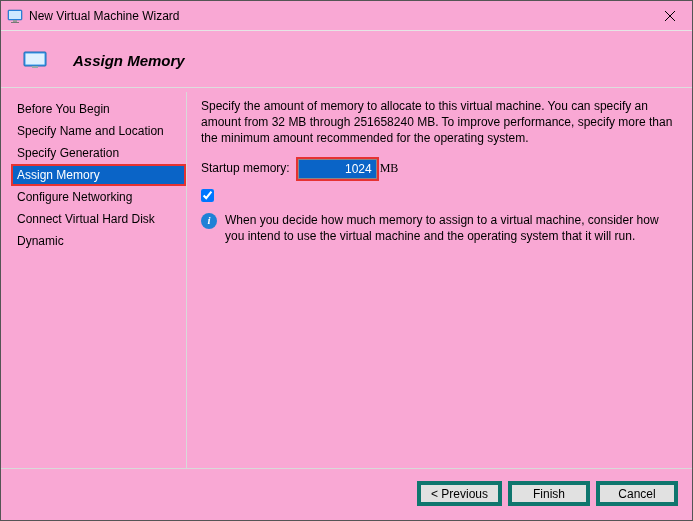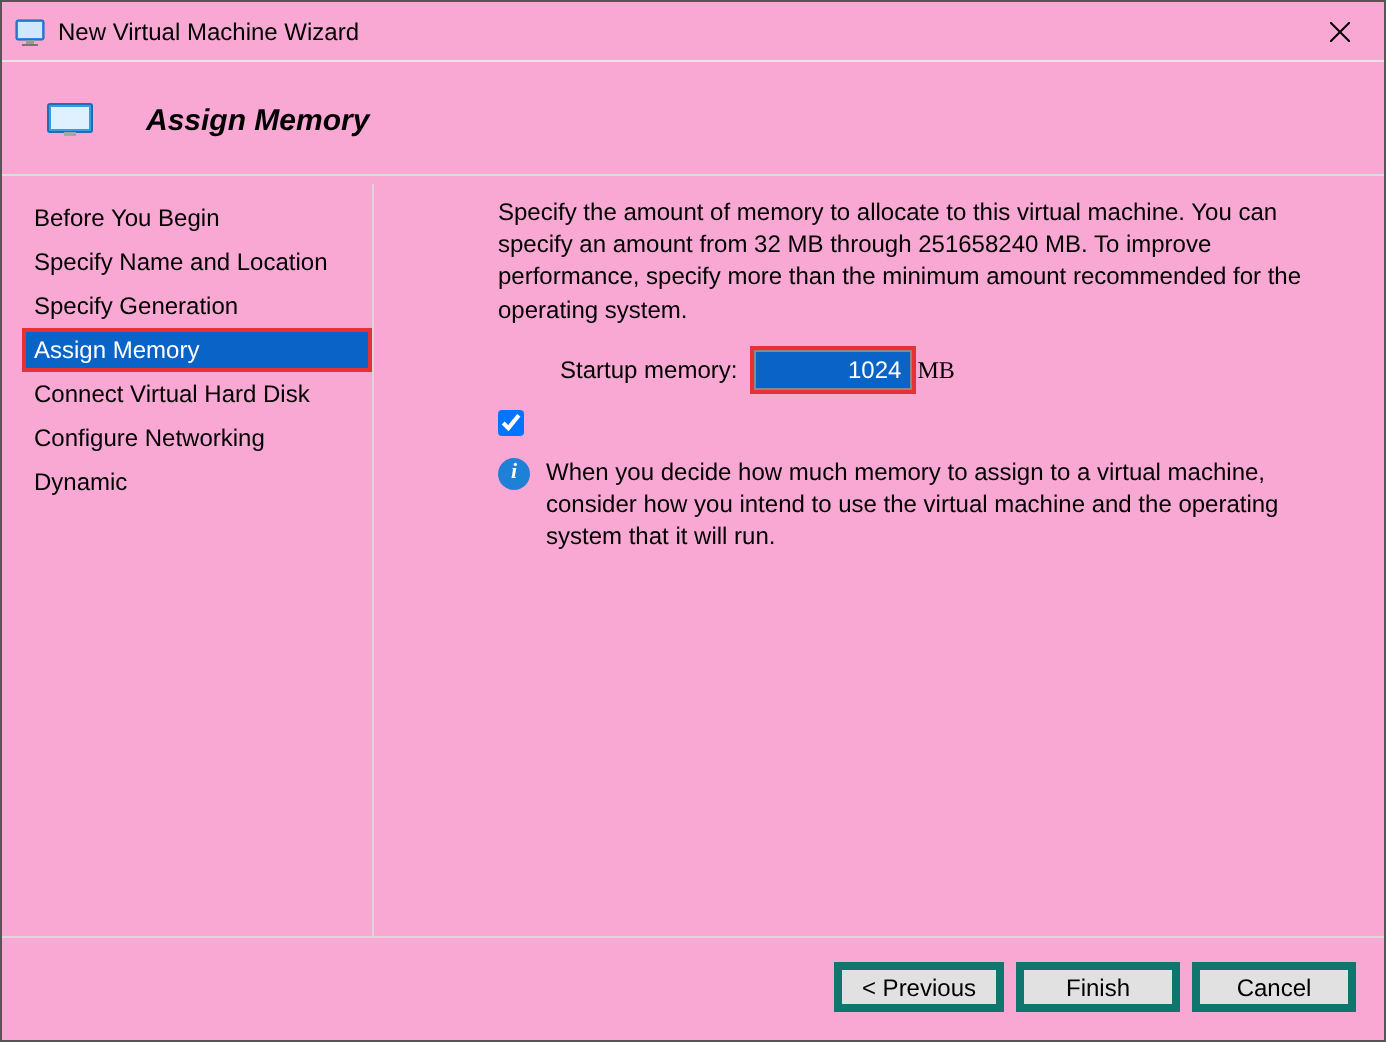--- a/index.html
+++ b/index.html
@@ -45,21 +45,20 @@
     align-items: center;
     padding: 20px 0 18px 22px;
   }
   .header .hdr-icon { width: 24px; height: 18px; margin-right: 26px; }
   .header-title { font-size: 15px; font-weight: bold; font-style: italic; color: #000; }
   .body {
     flex: 1;
     display: flex;
     padding: 4px 10px 0 10px;
     border-top: 1px solid #ddd;
-    gap: 48px;
   }
   .sidebar {
     width: 176px;
     padding-top: 6px;
     padding-bottom: 6px;
     border-right: 1px solid #d9d9d9;
   }
   .nav-item {
     padding: 4px 6px 4px 6px;
     font-size: 12px;
@@ -74,21 +73,21 @@
   }
   .nav-highlight { border: 2px solid #e63232; padding: 2px 4px 2px 4px; }
   .content {
     flex: 1;
     padding: 6px 4px 0 14px;
     font-size: 12px;
     line-height: 1.35;
   }
   .desc { margin-bottom: 10px; }
   .row { display: flex; align-items: center; margin-bottom: 8px; }
-  .row label { margin-right: 6px; margin-left: 31px; }
+  .row label { margin-right: 6px; }
   .mem-wrap { border: 2px solid #e63232; padding: 0; }
   .mem-input {
     width: 79px;
     height: 20px;
     font-family: inherit;
     font-size: 12px;
     text-align: right;
     padding: 1px 4px;
     border: 1px solid #888;
     background: #0a64c7;
@@ -159,22 +158,22 @@
     </span>
     <span class="header-title">Assign Memory</span>
   </div>
 
   <div class="body">
     <div class="sidebar">
       <div class="nav-item">Before You Begin</div>
       <div class="nav-item">Specify Name and Location</div>
       <div class="nav-item">Specify Generation</div>
       <div class="nav-item selected nav-highlight">Assign Memory</div>
+      <div class="nav-item">Configure Networking</div>
       <div class="nav-item">Connect Virtual Hard Disk</div>
-      <div class="nav-item">Configure Networking</div>
       <div class="nav-item">Dynamic</div>
     </div>
 
     <div class="content">
       <div class="desc">Specify the amount of memory to allocate to this virtual machine. You can specify an amount from 32 MB through 251658240 MB. To improve performance, specify more than the minimum amount recommended for the operating system.</div>
 
       <div class="row">
         <label>Startup memory:</label>
         <span class="mem-wrap">
           <input class="mem-input" type="text" value="1024" style="">

